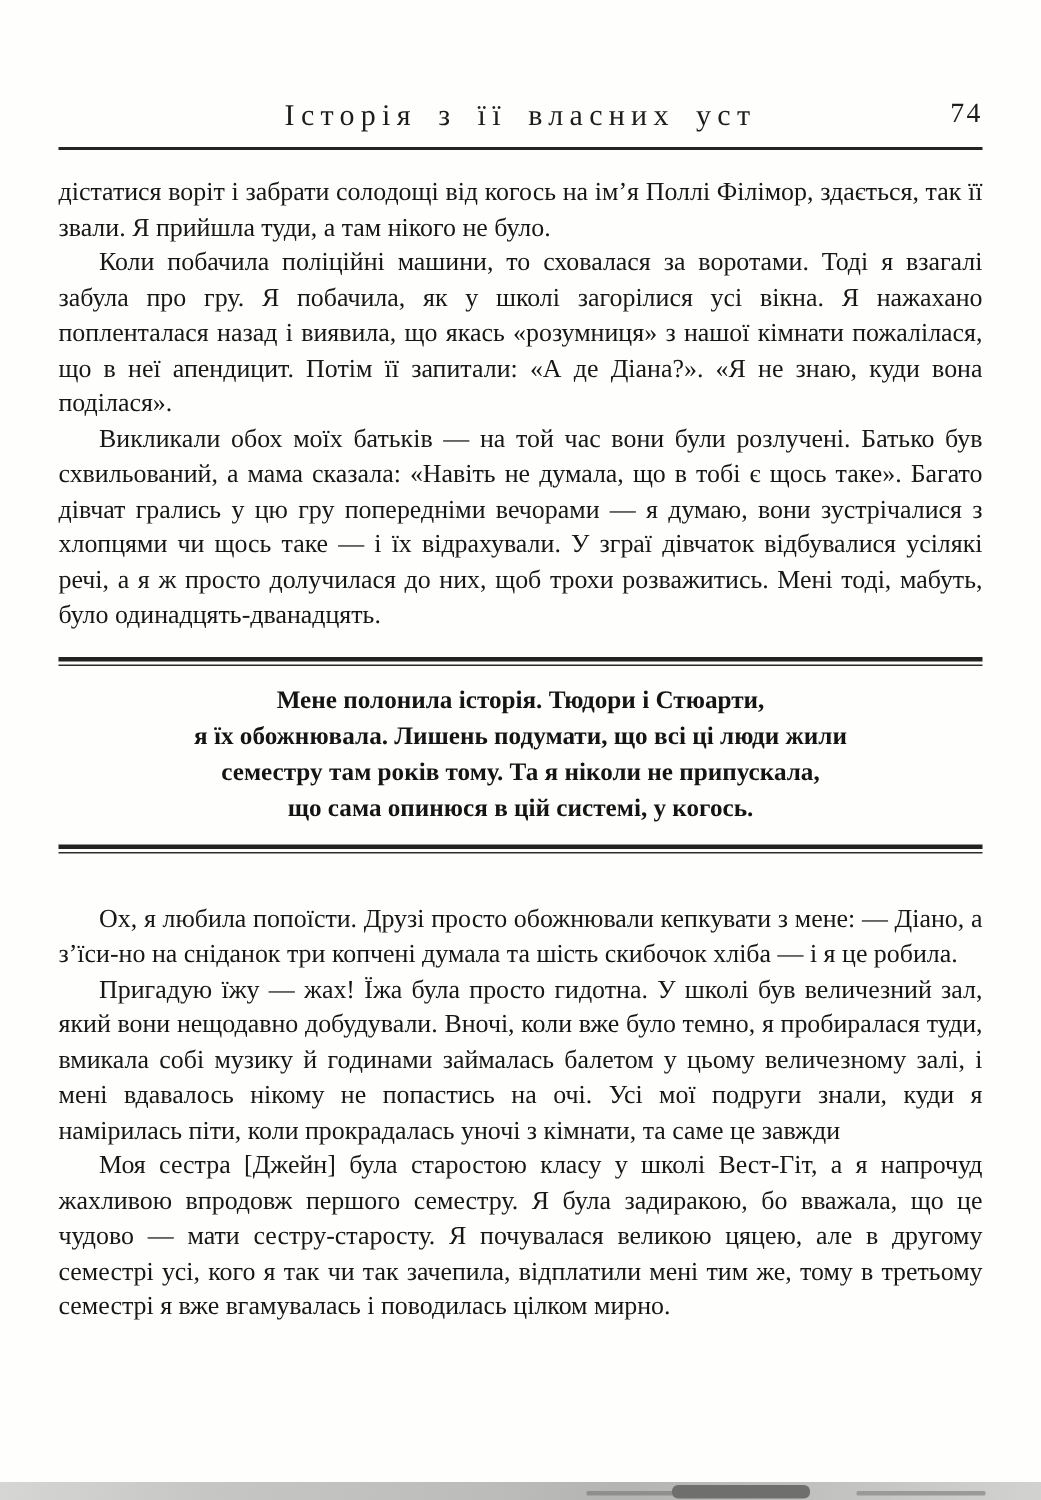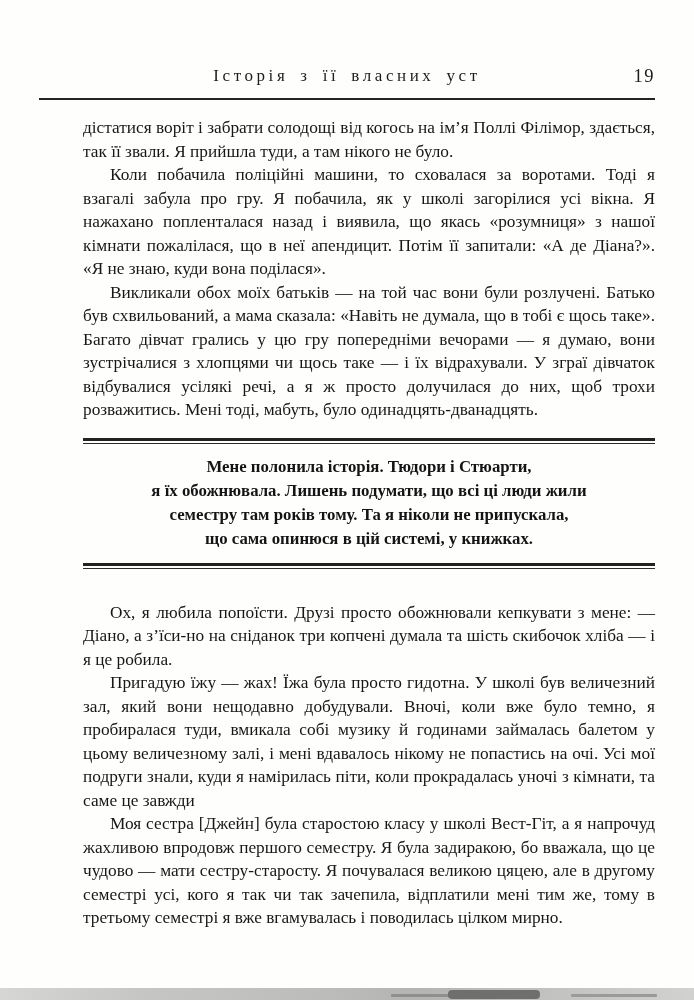--- a/index.html
+++ b/index.html
@@ -25,21 +25,21 @@
   }
 
   
   .header {
     position: relative;
     margin-top: 66px;
     height: 24px;
   }
   .running-title {
     text-align: center;
-    font-size: 17px;
+    font-size: 20px;
     letter-spacing: 0.21em;
     word-spacing: 0.25em;
     color: #1d1d1d;
     white-space: nowrap;
   }
   .page-number {
     position: absolute;
     right: 0;
     top: 0;
     font-size: 18.5px;
@@ -50,21 +50,20 @@
     margin-top: 8px;
     border-top: 2px solid #242424;
   }
 
   
   .body-text {
     margin-top: 16px;
     font-size: 17.3px;
     line-height: 23.5px;
     text-align: justify;
-    margin-left: 44px;
   }
   .body-text p {
     margin: 0;
   }
   .body-text p.indent {
     text-indent: 27px;
   }
 
   
   .pullquote {
@@ -110,37 +109,37 @@
   }
 </style>
 </head>
 <body>
 
 <div class="page">
   <div class="content">
 
     <div class="header">
       <div class="running-title">Історія з її власних уст</div>
-      <div class="page-number">19</div>
+      <div class="page-number">74</div>
     </div>
     <div class="header-rule"></div>
 
     <div class="body-text">
 
       <p>дістатися воріт і забрати солодощі від когось на ім’я Поллі Філімор, здається, так її звали. Я прийшла туди, а там нікого не було.</p>
       <p class="indent">Коли побачила поліційні машини, то сховалася за воротами. Тоді я взагалі забула про гру. Я побачила, як у школі загорілися усі вікна. Я нажахано попленталася назад і виявила, що якась «розумниця» з нашої кімнати пожалілася, що в неї апендицит. Потім її запитали: «А де Діана?». «Я не знаю, куди вона поділася».</p>
       <p class="indent">Викликали обох моїх батьків — на той час вони були розлучені. Батько був схвильований, а мама сказала: «Навіть не думала, що в тобі є щось таке». Багато дівчат грались у цю гру попередніми вечорами — я думаю, вони зустрічалися з хлопцями чи щось таке — і їх відрахували. У зграї дівчаток відбувалися усілякі речі, а я ж просто долучилася до них, щоб трохи розважитись. Мені тоді, мабуть, було одинадцять-дванадцять.</p>
 
       <div class="pullquote">
         <div class="rule-double"></div>
         <div class="quote-lines">
           <div>Мене полонила історія. Тюдори і Стюарти,</div>
           <div>я їх обожнювала. Лишень подумати, що всі ці люди жили</div>
           <div>семестру там років тому. Та я ніколи не припускала,</div>
-          <div>що сама опинюся в цій системі, у книжках.</div>
+          <div>що сама опинюся в цій системі, у когось.</div>
         </div>
         <div class="rule-double"></div>
       </div>
 
       <p class="indent">Ох, я любила попоїсти. Друзі просто обожнювали кепкувати з мене: — Діано, а з’їси-но на сніданок три копчені думала та шість скибочок хліба — і я це робила.</p>
       <p class="indent">Пригадую їжу — жах! Їжа була просто гидотна. У школі був величезний зал, який вони нещодавно добудували. Вночі, коли вже було темно, я пробиралася туди, вмикала собі музику й годинами займалась балетом у цьому величезному залі, і мені вдавалось нікому не попастись на очі. Усі мої подруги знали, куди я намірилась піти, коли прокрадалась уночі з кімнати, та саме це завжди</p>
       <p class="indent">Моя сестра [Джейн] була старостою класу у школі Вест-Гіт, а я напрочуд жахливою впродовж першого семестру. Я була задиракою, бо вважала, що це чудово — мати сестру-старосту. Я почувалася великою цяцею, але в другому семестрі усі, кого я так чи так зачепила, відплатили мені тим же, тому в третьому семестрі я вже вгамувалась і поводилась цілком мирно.</p>
 
     </div>
   </div>

